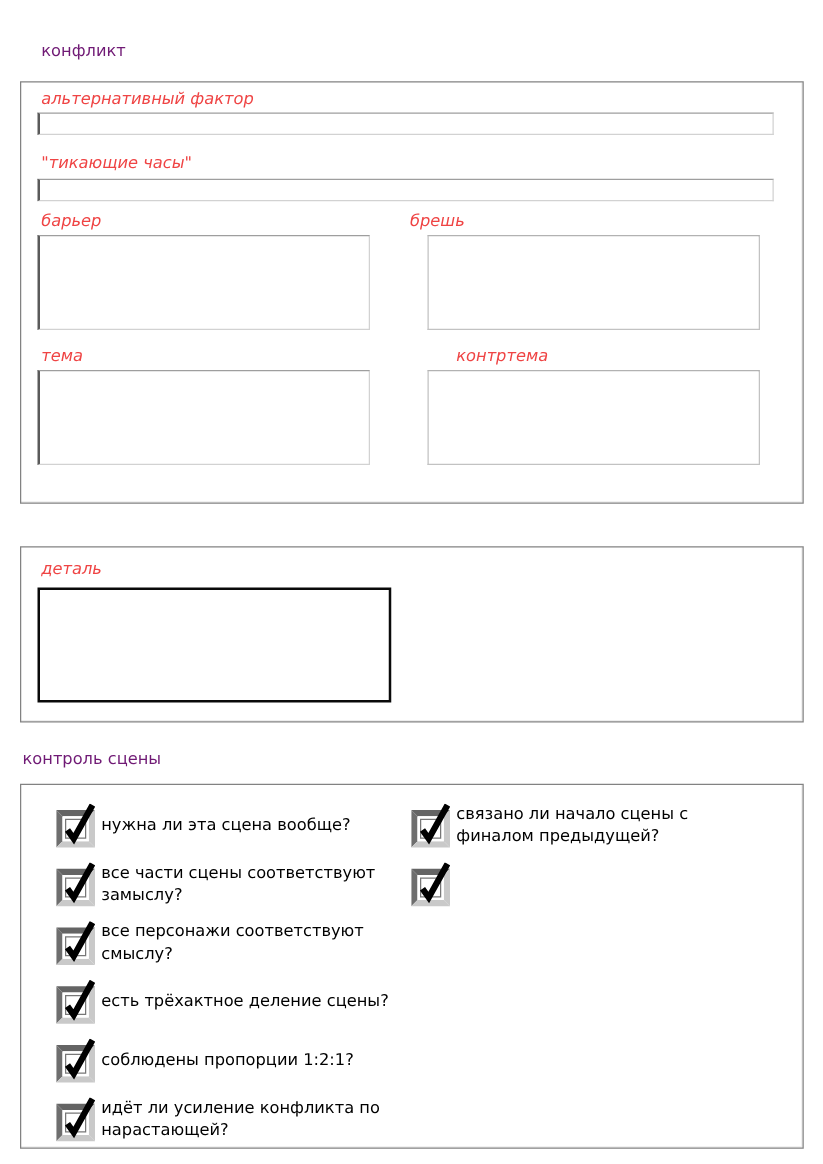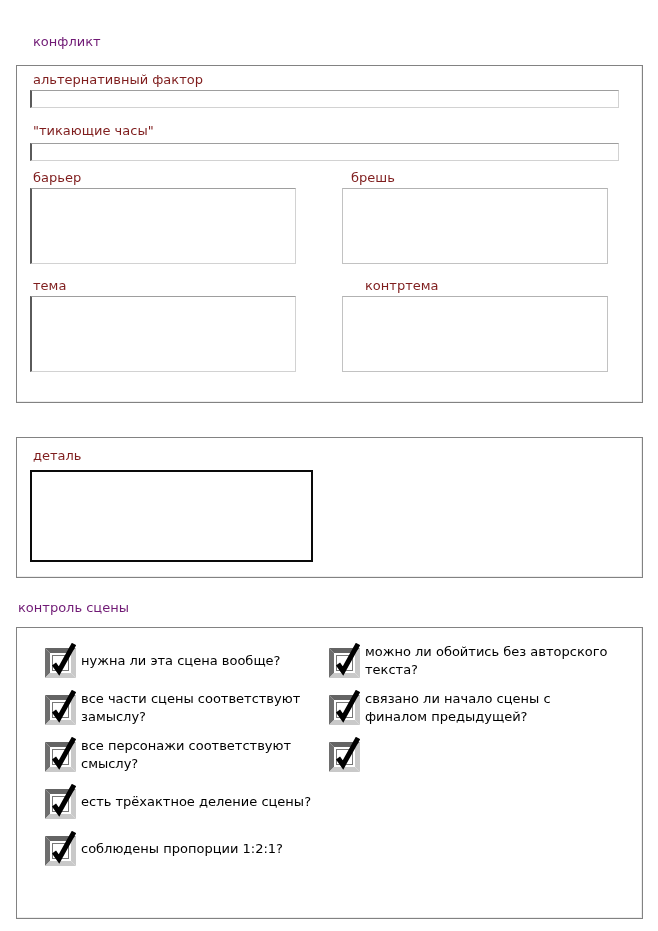--- a/index.html
+++ b/index.html
@@ -10,39 +10,39 @@
   #title-conflict{left:33px;top:34px;}
   #title-scene-control{left:18px;top:600px;}
 
   .panel{position:absolute;left:16px;width:625px;background:#fff;
          border:1px solid #828282;
          box-shadow:inset -1px -1px 0 #ededed;}
   #panel-conflict{top:65px;height:336px;}
   #panel-detail{top:437px;height:139px;}
   #panel-scene-control{top:627px;height:290px;}
 
-  .fld-label{position:absolute;white-space:pre;color:#7f1d1d;}
+  .fld-label{position:absolute;white-space:pre;color:#ef4444;font-style:italic;}
 
   .txt, .ta{position:absolute;background:#fff;font-family:inherit;font-size:13px;
             box-sizing:border-box;outline:none;resize:none;padding:1px 3px;}
   
   .sunken{border-style:solid;border-width:1px 1px 1px 2px;
           border-color:#9e9e9e #d2d2d2 #d2d2d2 #5a5a5a;}
   
   .lightbrd{border:1px solid #c2c2c2;border-top-color:#b2b2b2;}
   
   .blackbrd{border:2px solid #0a0a0a;}
 
   
   #lbl-alt{left:16px;top:6px;}
   #inp-alt{left:13px;top:24px;width:589px;height:18px;}
   #lbl-tick{left:16px;top:57px;}
   #inp-tick{left:13px;top:77px;width:589px;height:18px;}
   #lbl-barrier{left:16px;top:104px;}
-  #lbl-breach{left:334px;top:104px;text-align:right;}
+  #lbl-breach{left:311px;top:104px;text-align:right;}
   #ta-barrier{left:13px;top:122px;width:266px;height:76px;}
   #ta-breach{left:325px;top:122px;width:266px;height:76px;}
   #lbl-theme{left:16px;top:212px;}
   #lbl-countertheme{left:328px;top:212px;margin-left:20px;}
   #ta-theme{left:13px;top:230px;width:266px;height:76px;}
   #ta-countertheme{left:325px;top:230px;width:266px;height:76px;}
 
   
   #lbl-detail{left:16px;top:10px;}
   #ta-detail{left:13px;top:32px;width:283px;height:92px;}
@@ -164,41 +164,41 @@
                 <polygon points="0,35 5,30 26,30 31,35" fill="#c9c9c9"></polygon>
                 <polygon points="31,5 26,10 26,30 31,35" fill="#c9c9c9"></polygon>
                 <rect x="5" y="10" width="21" height="20" fill="#ffffff"></rect>
                 <rect x="7.5" y="12.5" width="16" height="15" fill="#ffffff" stroke="#777777" stroke-width="1"></rect>
                 <path d="M9 21 L14 28 L29 1" fill="none" stroke="#000000" stroke-width="5"></path>
               </svg>
             </span>
           <span class="cb-label">соблюдены пропорции 1:2:1?</span>
         </div>
 
+        <div class="cb-row">
+          <span class="cb">
+              <svg viewBox="0 0 31 36" width="31" height="36">
+                <polygon points="0,5 31,5 26,10 5,10" fill="#646464"></polygon>
+                <polygon points="0,5 5,10 5,30 0,35" fill="#6e6e6e"></polygon>
+                <polygon points="0,35 5,30 26,30 31,35" fill="#c9c9c9"></polygon>
+                <polygon points="31,5 26,10 26,30 31,35" fill="#c9c9c9"></polygon>
+                <rect x="5" y="10" width="21" height="20" fill="#ffffff"></rect>
+                <rect x="7.5" y="12.5" width="16" height="15" fill="#ffffff" stroke="#777777" stroke-width="1"></rect>
+                <path d="M9 21 L14 28 L29 1" fill="none" stroke="#000000" stroke-width="5"></path>
+              </svg>
+            </span>
+          <span class="cb-label">идёт ли усиление конфликта по
+нарастающей?</span>
+        </div>
 
       </div>
 
       <div class="cb-col right">
 
 
-        <div class="cb-row">
-          <span class="cb">
-              <svg viewBox="0 0 31 36" width="31" height="36">
-                <polygon points="0,5 31,5 26,10 5,10" fill="#646464"></polygon>
-                <polygon points="0,5 5,10 5,30 0,35" fill="#6e6e6e"></polygon>
-                <polygon points="0,35 5,30 26,30 31,35" fill="#c9c9c9"></polygon>
-                <polygon points="31,5 26,10 26,30 31,35" fill="#c9c9c9"></polygon>
-                <rect x="5" y="10" width="21" height="20" fill="#ffffff"></rect>
-                <rect x="7.5" y="12.5" width="16" height="15" fill="#ffffff" stroke="#777777" stroke-width="1"></rect>
-                <path d="M9 21 L14 28 L29 1" fill="none" stroke="#000000" stroke-width="5"></path>
-              </svg>
-            </span>
-          <span class="cb-label">можно ли обойтись без авторского
-текста?</span>
-        </div>
 
         <div class="cb-row">
           <span class="cb">
               <svg viewBox="0 0 31 36" width="31" height="36">
                 <polygon points="0,5 31,5 26,10 5,10" fill="#646464"></polygon>
                 <polygon points="0,5 5,10 5,30 0,35" fill="#6e6e6e"></polygon>
                 <polygon points="0,35 5,30 26,30 31,35" fill="#c9c9c9"></polygon>
                 <polygon points="31,5 26,10 26,30 31,35" fill="#c9c9c9"></polygon>
                 <rect x="5" y="10" width="21" height="20" fill="#ffffff"></rect>
                 <rect x="7.5" y="12.5" width="16" height="15" fill="#ffffff" stroke="#777777" stroke-width="1"></rect>

